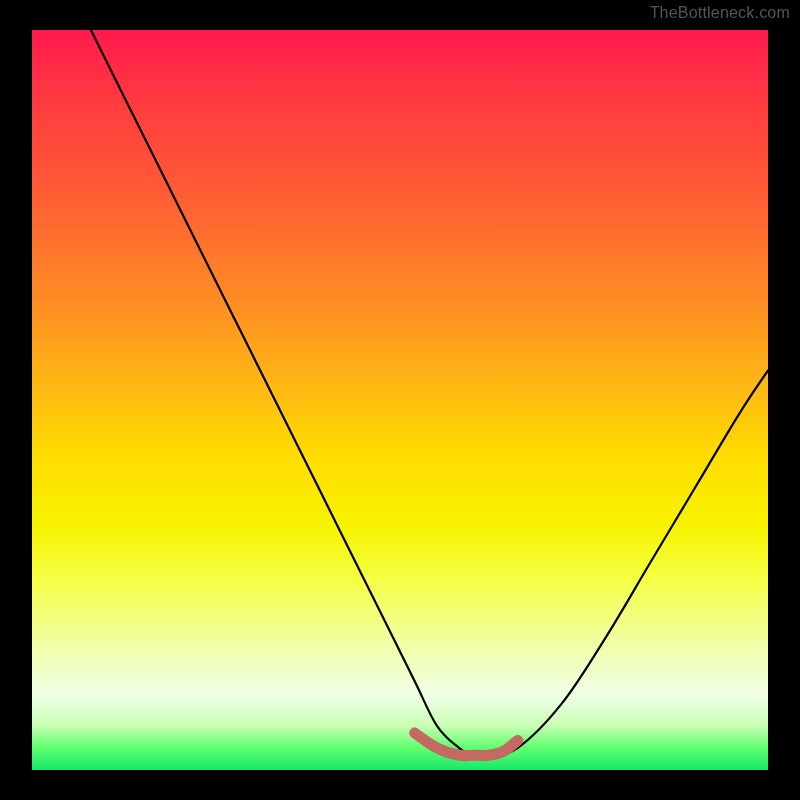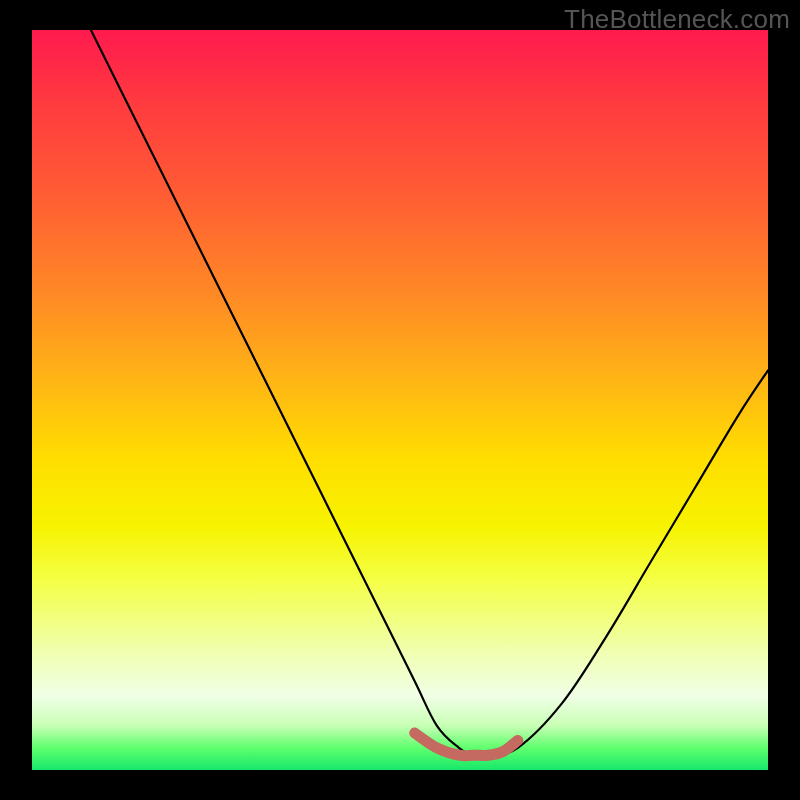--- a/index.html
+++ b/index.html
@@ -15,21 +15,21 @@
     position: relative;
     width: 800px;
     height: 800px;
     background: #000;
   }
   .watermark {
     position: absolute;
     top: 4px;
     right: 10px;
     color: #555;
-    font-size: 26px;
+    font-size: 16px;
     font-weight: 500;
     letter-spacing: 0.2px;
     z-index: 20;
   }
   .plot {
     position: absolute;
     left: 32px;
     top: 30px;
     width: 736px;
     height: 740px;

